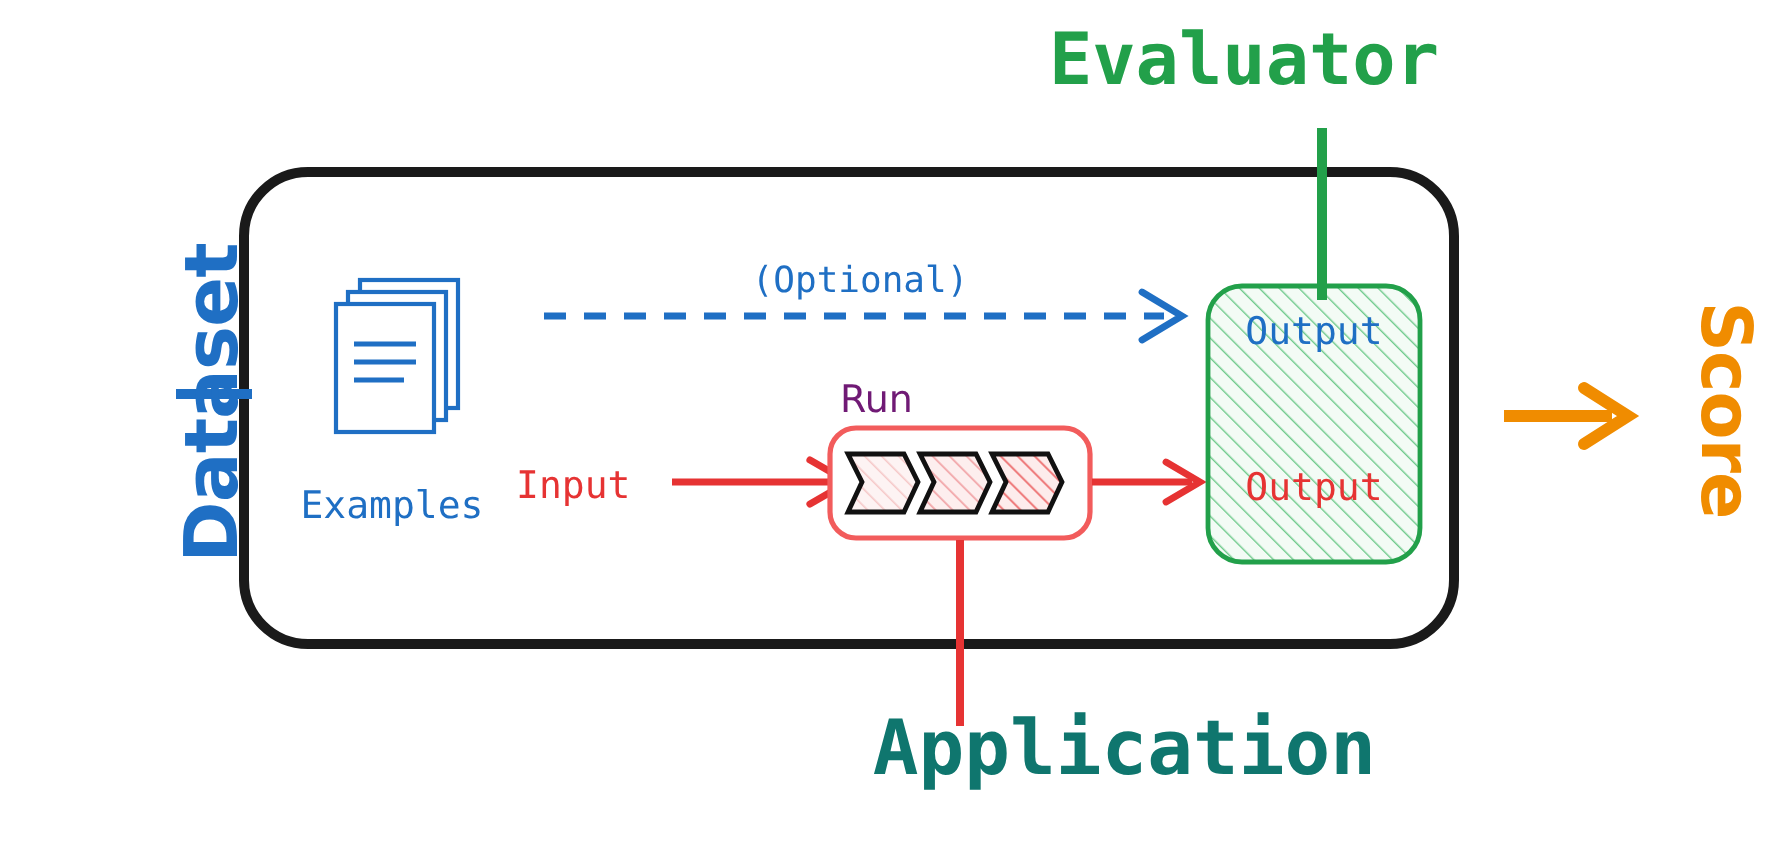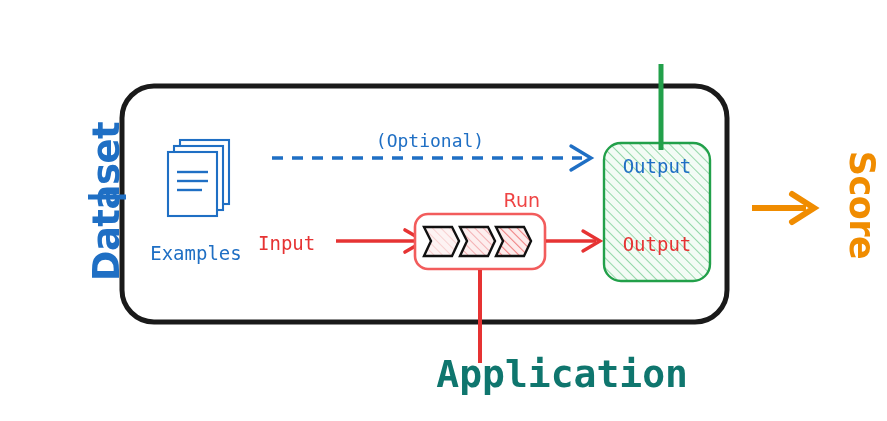--- a/index.html
+++ b/index.html
@@ -85,24 +85,24 @@
     width: 260px;
     text-align: center;
     font-size: 18px;
     color: #1f6fc4;
     white-space: nowrap;
   }
   #run-label {
     left: 420px;
     top: 189px;
     width: 120px;
-    text-align: right;
+    text-align: left;
     font-family: "DejaVu Sans", sans-serif;
     font-size: 19px;
-    color: #ef4444;
+    color: #701a75;
     white-space: nowrap;
   }
   #input-label {
     left: 258px;
     top: 232px;
     font-size: 19px;
     color: #e63333;
     white-space: nowrap;
   }
   #output-top-label {
@@ -207,20 +207,21 @@
     <g>
       <line x1="752" y1="208" x2="806" y2="208" stroke="#f08c00" stroke-width="6" stroke-linecap="butt"></line>
       <polyline points="792,194 814,208 792,222" fill="none" stroke="#f08c00" stroke-width="6" stroke-linecap="round" stroke-linejoin="miter"></polyline>
     </g>
   </svg>
 
   <div class="abs" id="dataset-label">Dataset</div>
 
   <div class="abs" id="score-label">Score</div>
 
+  <div class="abs" id="evaluator-label">Evaluator</div>
 
   <div class="abs" id="application-label">Application</div>
 
   <div class="abs" id="optional-label">(Optional)</div>
 
   <div class="abs" id="examples-label">Examples</div>
 
   <div class="abs" id="run-label">Run</div>
 
   <div class="abs" id="input-label">Input</div>

